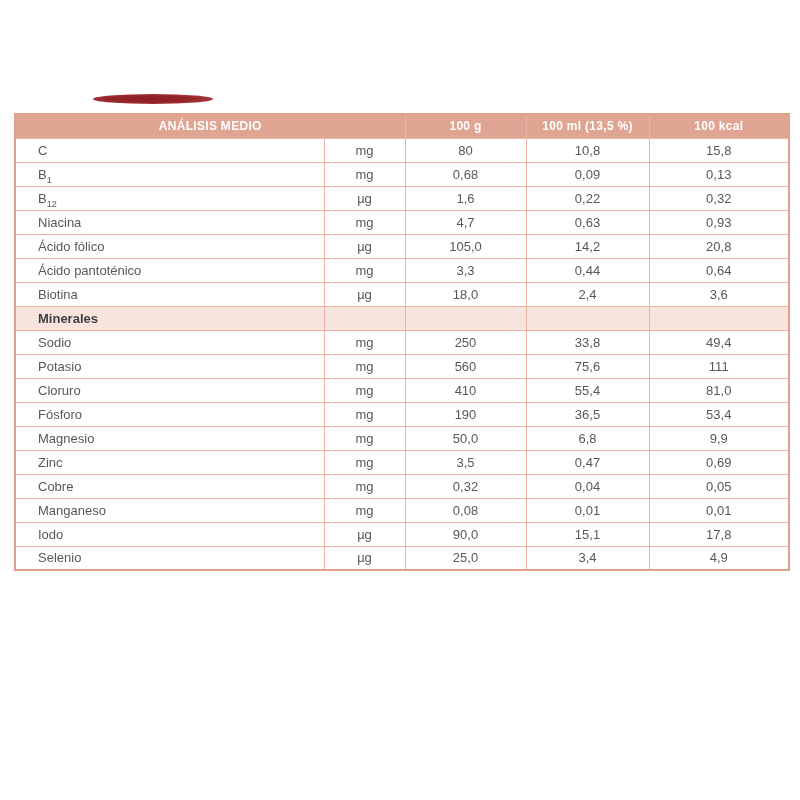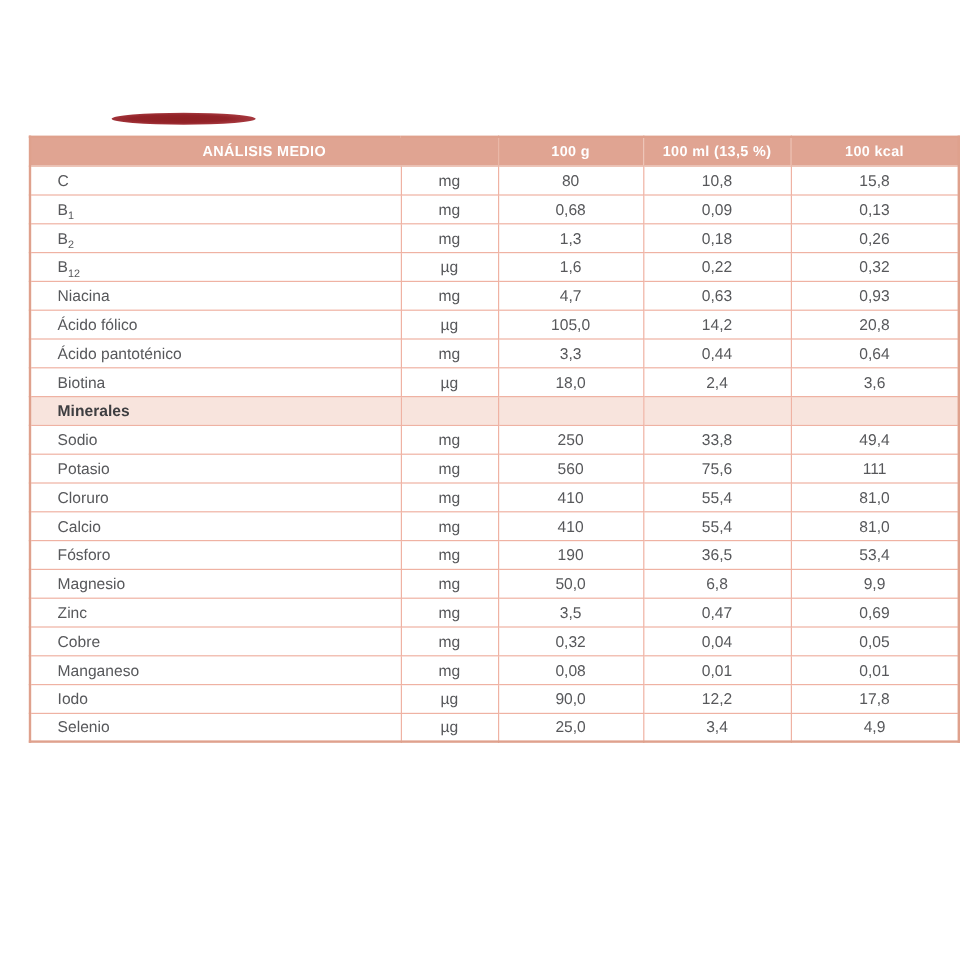--- a/index.html
+++ b/index.html
@@ -14,21 +14,21 @@
     position: absolute;
     left: 93px;
     top: 94px;
     width: 120px;
     height: 10px;
     border-radius: 50%;
     background: radial-gradient(ellipse at 47% 50%, #8e2023 0%, #932329 45%, #a83a40 72%, rgba(168,58,64,0) 98%);
   }
   table.analysis {
     position: absolute;
-    left: 24px;
+    left: 14px;
     top: 113px;
     width: 774px;
     border-collapse: collapse;
     table-layout: fixed;
     border: 2px solid #dfa18d;
     color: #57585b;
   }
   .analysis th, .analysis td {
     border: 1px solid #efb2a3;
     height: 24px;
@@ -92,27 +92,20 @@
   </tr>
 
   <tr>
     <td class="name"><span>B</span><sub class="vsub">1</sub></td>
     <td class="center">mg</td>
     <td class="center">0,68</td>
     <td class="center">0,09</td>
     <td class="center">0,13</td>
   </tr>
 
-  <tr>
-    <td class="name"><span>B</span><sub class="vsub">2</sub></td>
-    <td class="center">mg</td>
-    <td class="center">1,3</td>
-    <td class="center">0,18</td>
-    <td class="center">0,26</td>
-  </tr>
 
 
   <tr>
     <td class="name"><span>B</span><sub class="vsub">12</sub></td>
     <td class="center">µg</td>
     <td class="center">1,6</td>
     <td class="center">0,22</td>
     <td class="center">0,32</td>
   </tr>
 
@@ -173,27 +166,20 @@
   </tr>
 
   <tr>
     <td class="name"><span>Cloruro</span><sub class="vsub"></sub></td>
     <td class="center">mg</td>
     <td class="center">410</td>
     <td class="center">55,4</td>
     <td class="center">81,0</td>
   </tr>
 
-  <tr>
-    <td class="name"><span>Calcio</span><sub class="vsub"></sub></td>
-    <td class="center">mg</td>
-    <td class="center">410</td>
-    <td class="center">55,4</td>
-    <td class="center">81,0</td>
-  </tr>
 
   <tr>
     <td class="name"><span>Fósforo</span><sub class="vsub"></sub></td>
     <td class="center">mg</td>
     <td class="center">190</td>
     <td class="center">36,5</td>
     <td class="center">53,4</td>
   </tr>
 
   <tr>
@@ -226,21 +212,21 @@
     <td class="center">mg</td>
     <td class="center">0,08</td>
     <td class="center">0,01</td>
     <td class="center">0,01</td>
   </tr>
 
   <tr>
     <td class="name"><span>Iodo</span><sub class="vsub"></sub></td>
     <td class="center">µg</td>
     <td class="center">90,0</td>
-    <td class="center">12,2</td>
+    <td class="center">15,1</td>
     <td class="center">17,8</td>
   </tr>
 
   <tr>
     <td class="name"><span>Selenio</span><sub class="vsub"></sub></td>
     <td class="center">µg</td>
     <td class="center">25,0</td>
     <td class="center">3,4</td>
     <td class="center">4,9</td>
   </tr>

